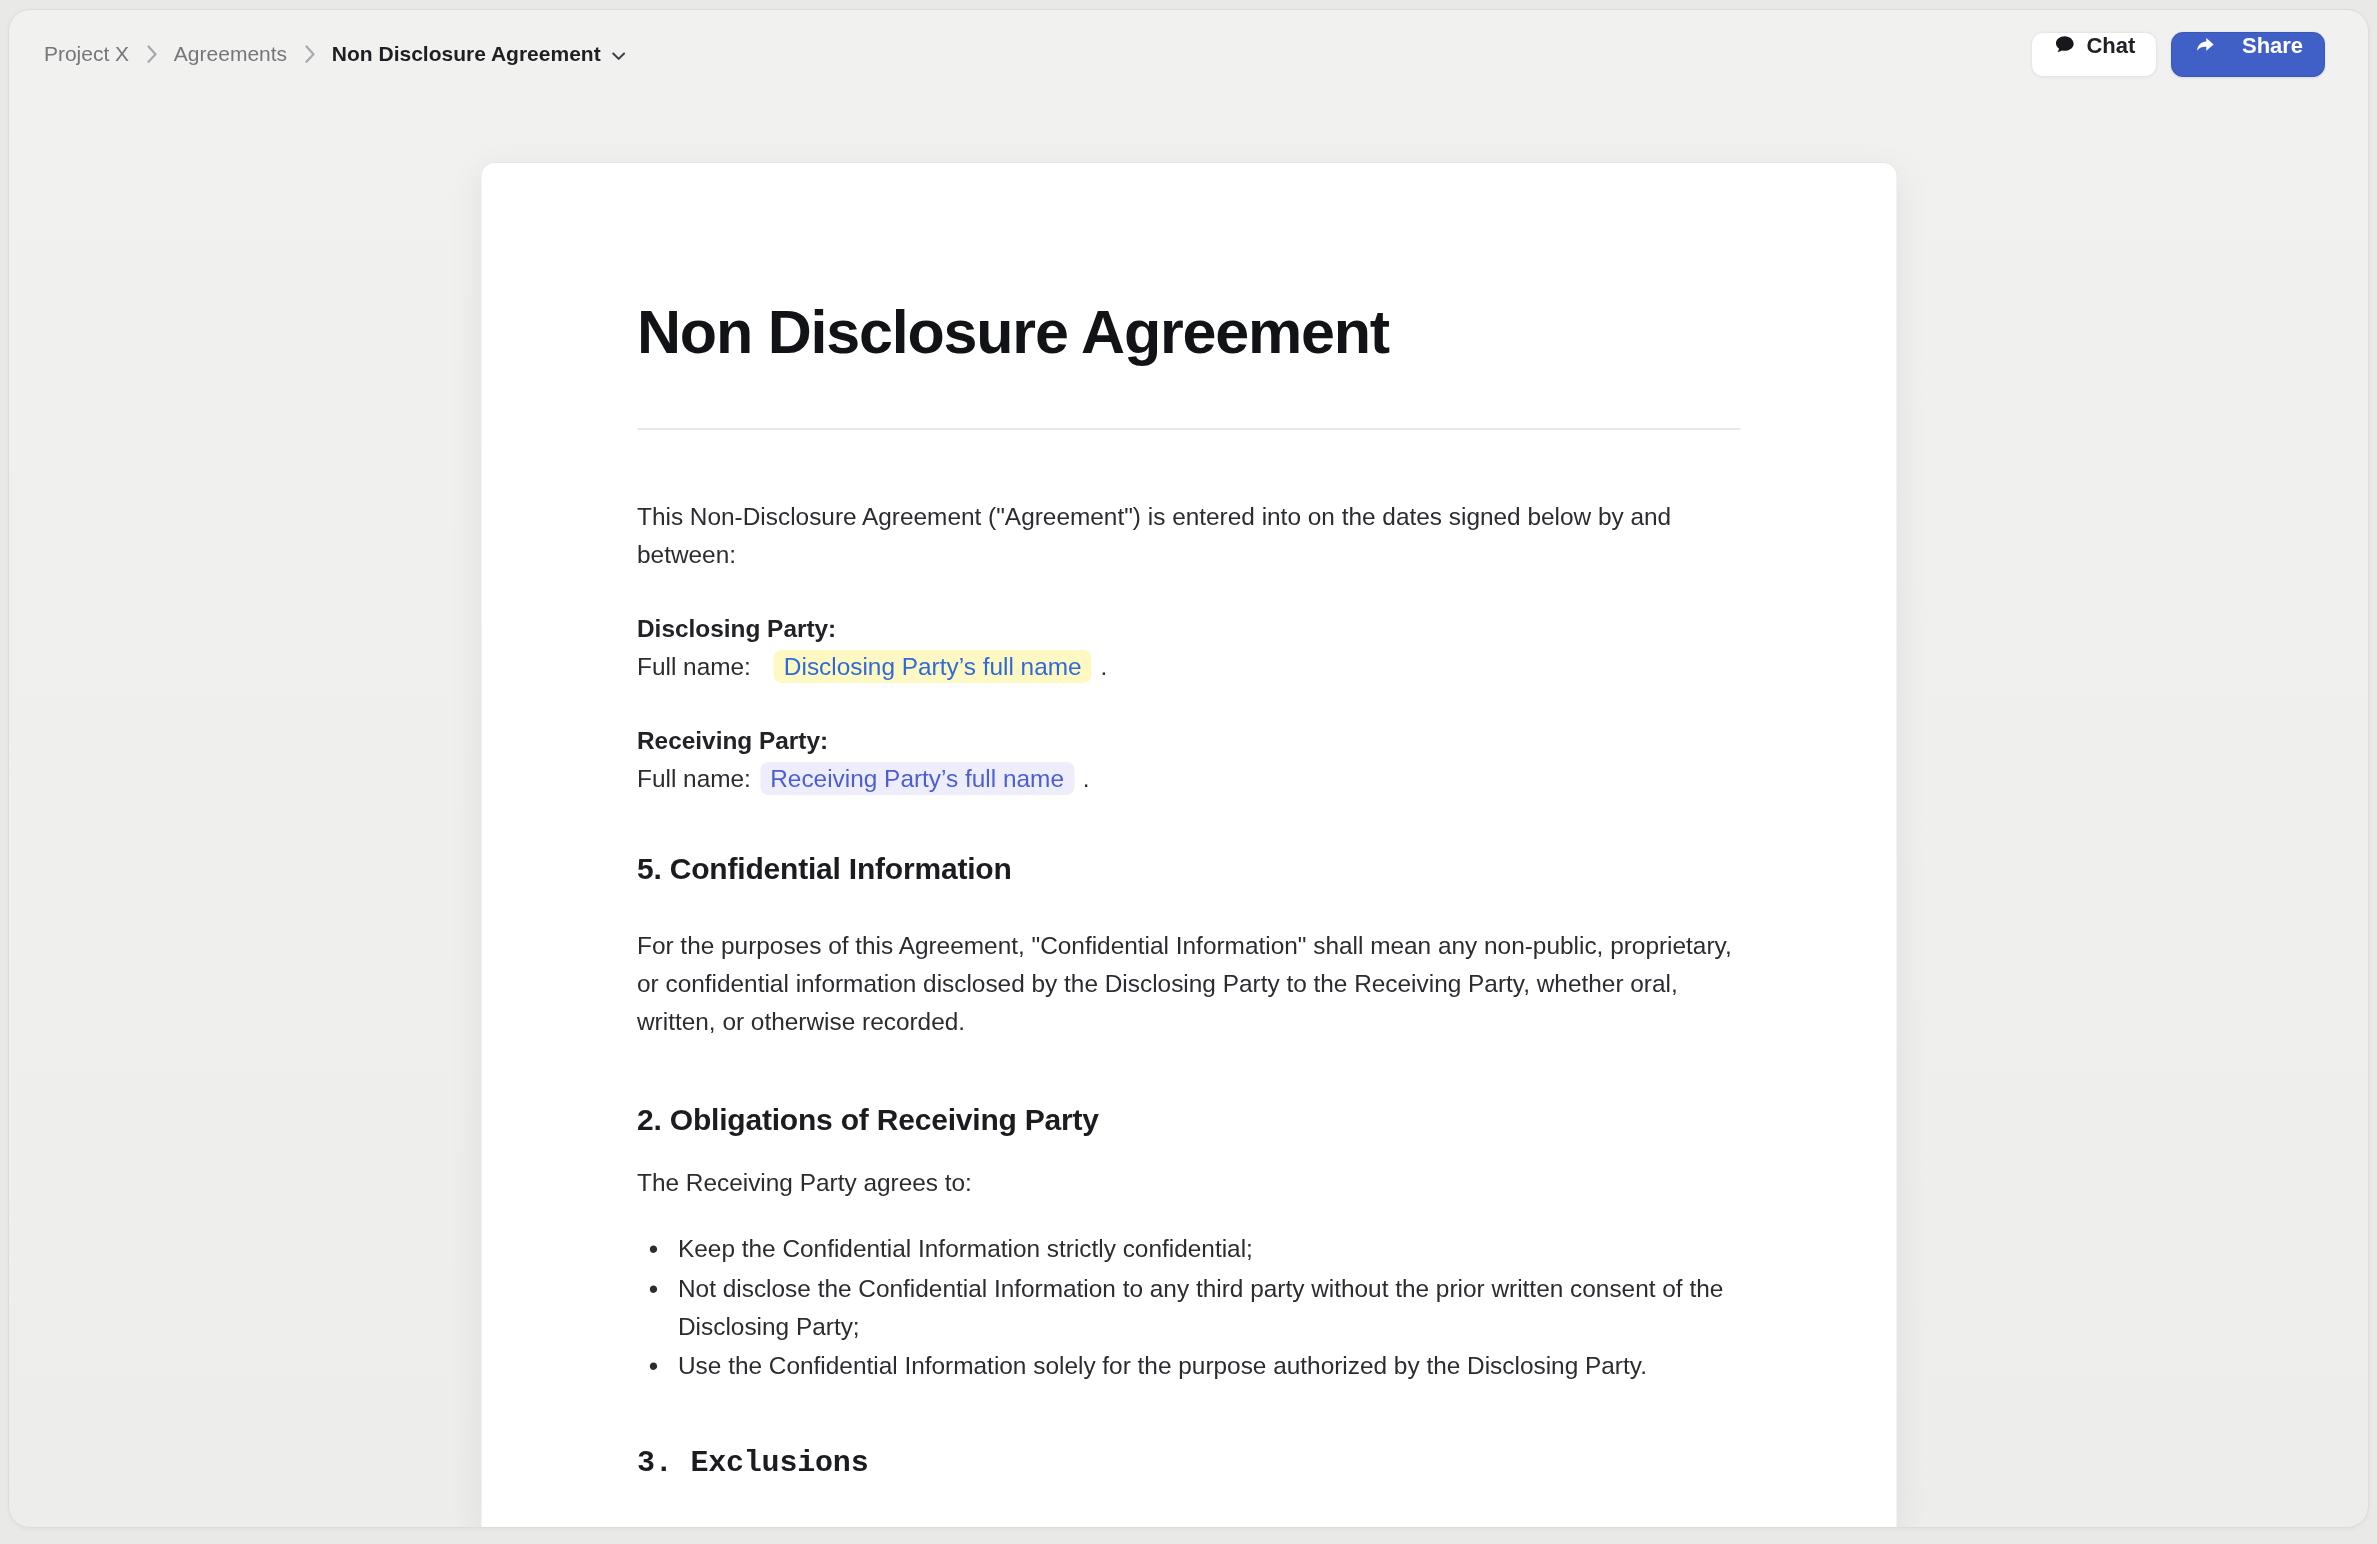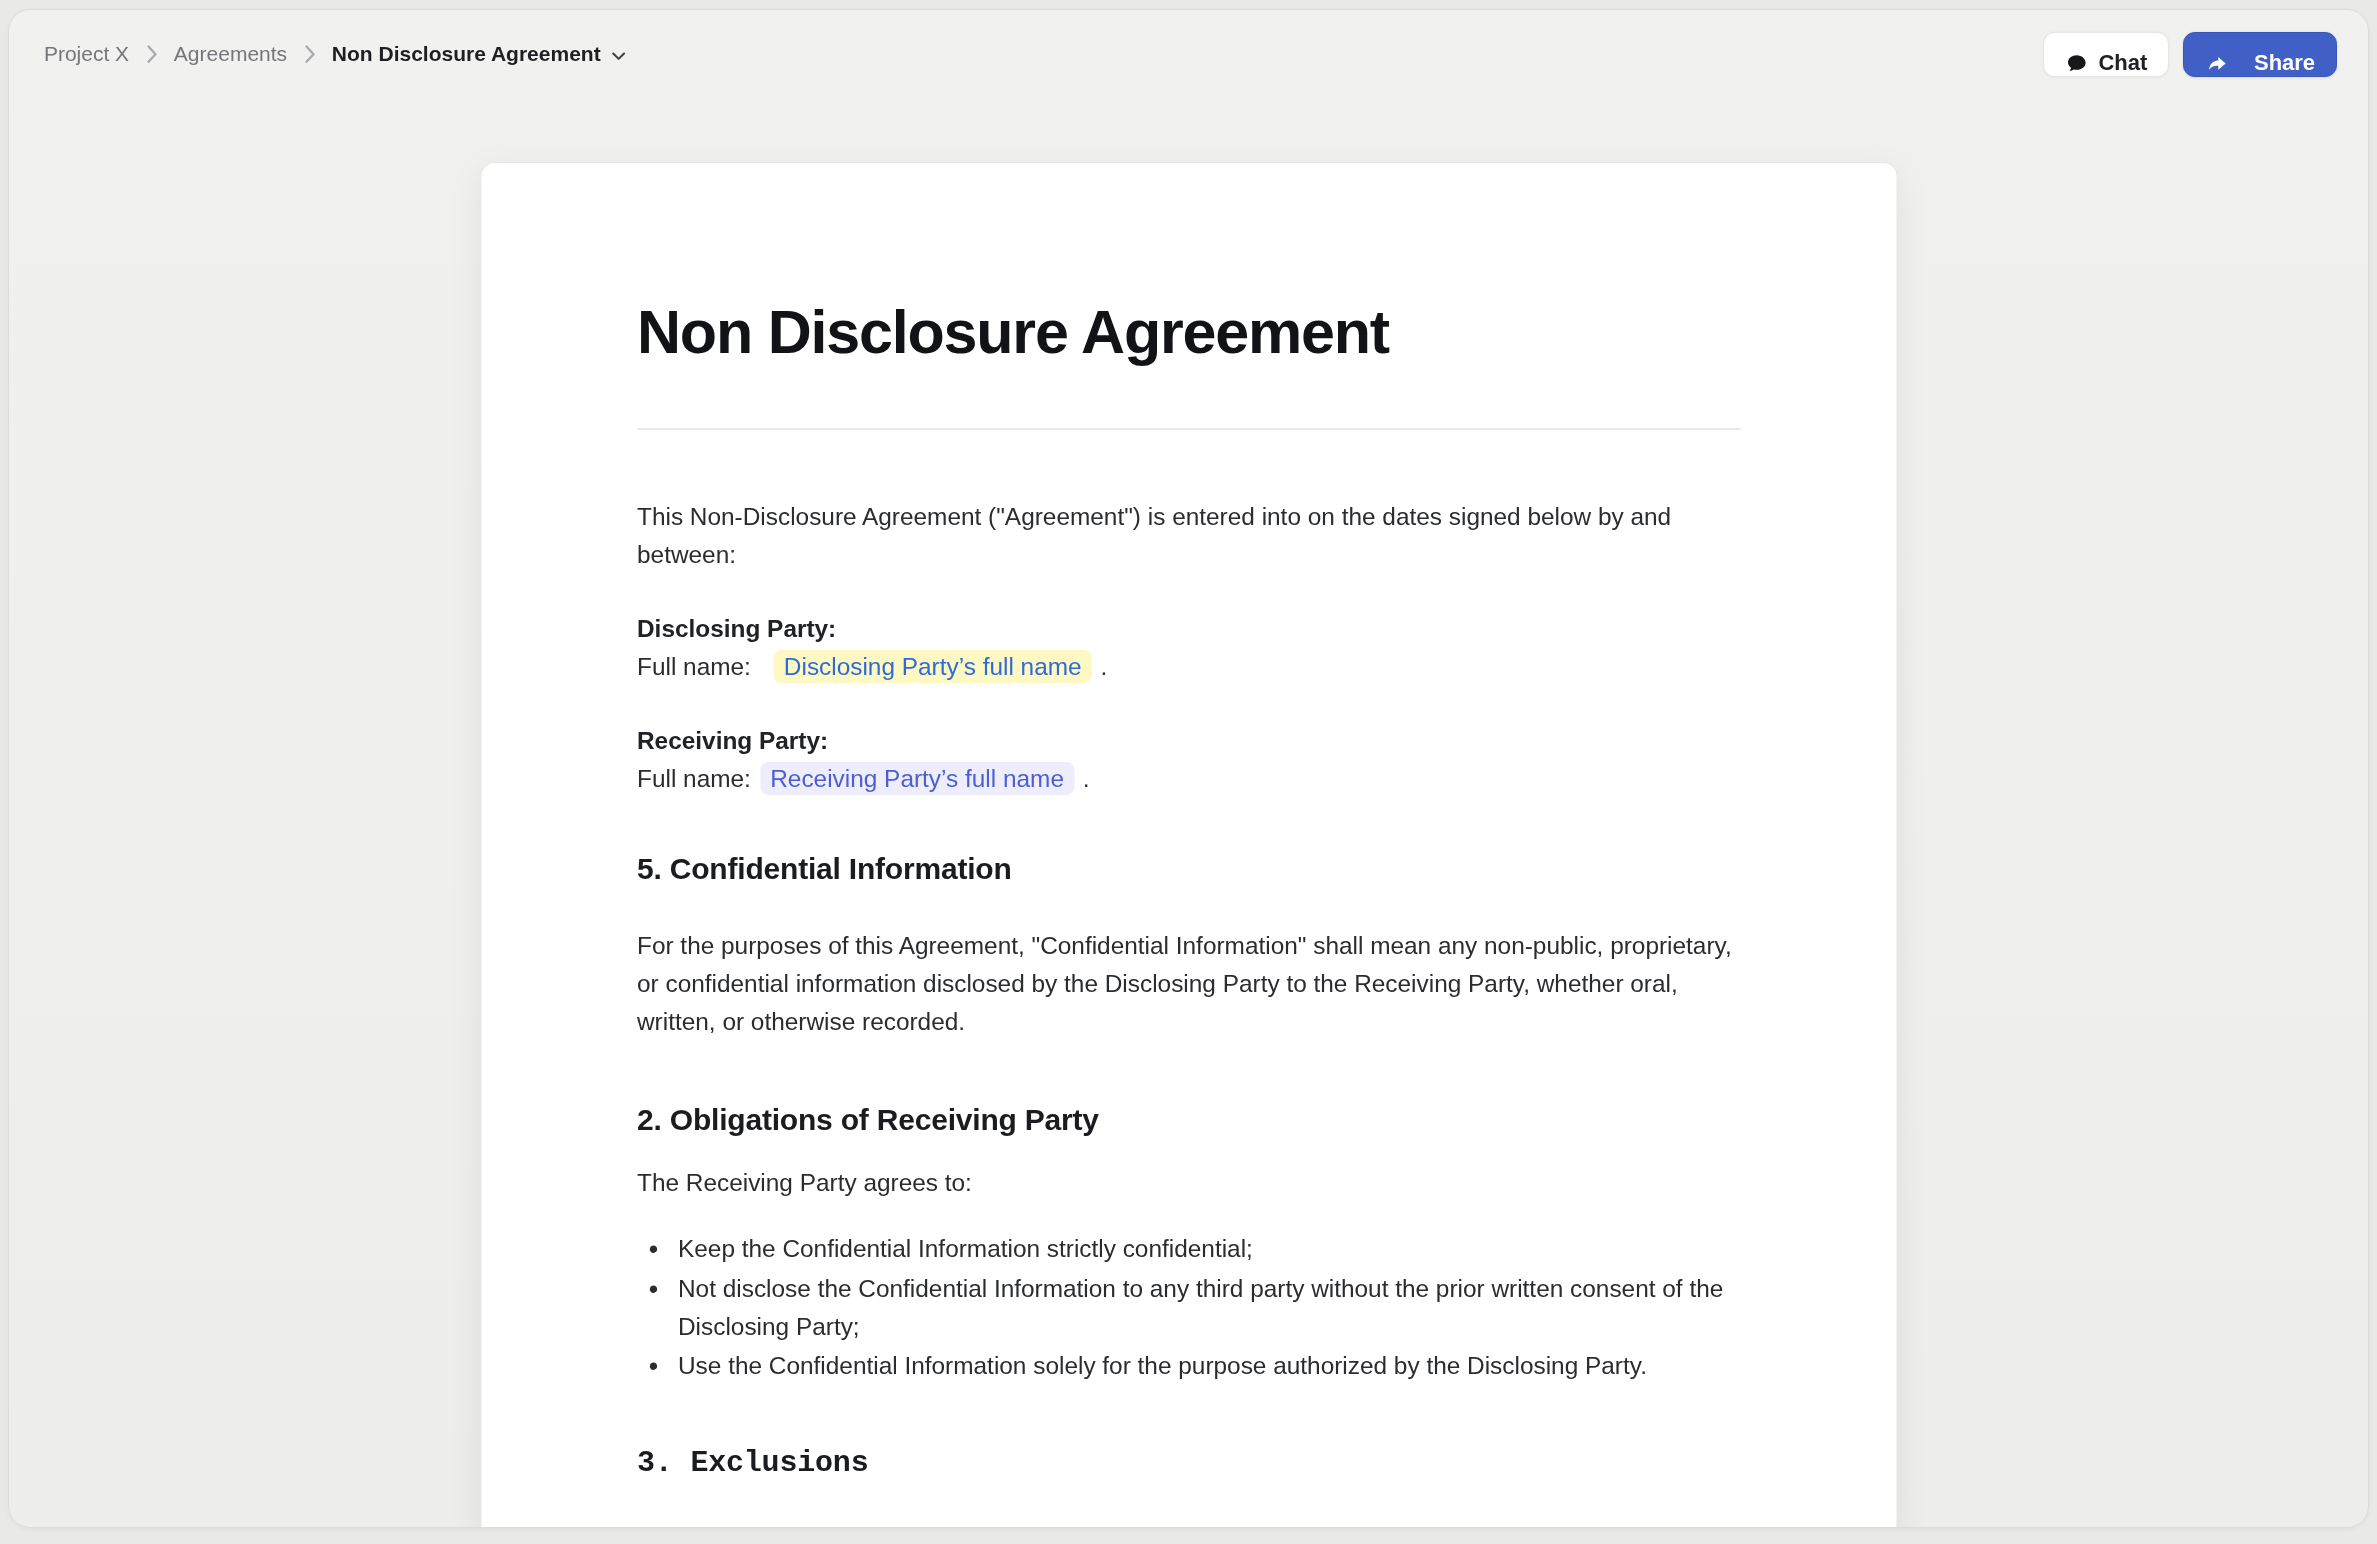--- a/index.html
+++ b/index.html
@@ -15,35 +15,35 @@
     position:absolute;
     left:7.9px; right:7.9px; top:9.4px; bottom:15.7px;
     background:linear-gradient(180deg,#f1f1ef 0%, #efefed 60%, #ededeb 100%);
     border:1.6px solid #dcdcda;
     border-radius:22px;
     overflow:hidden;
     box-shadow:0 1.6px 4.7px rgba(0,0,0,0.04);
   }
   
   .topbar {
-    position:absolute; top:0; left:0; right:0; height:88px;
+    position:absolute; top:0; left:0; right:12px; height:88px;
     display:flex; align-items:center; justify-content:space-between;
     padding:0 31px 0 35px;
   }
   .breadcrumb { display:flex; align-items:center; gap:15.7px; font-size:21px; color:#74767b; }
   .crumb { cursor:default; }
   .crumb-sep { display:flex; align-items:center; color:#a8aaae; }
   .crumb-current {
     display:flex; align-items:center; gap:9.4px;
     color:#1e1f23; font-weight:600;
   }
   .caret-down { display:flex; align-items:center; color:#3c3e43; margin-top:3.1px; }
   .actions { display:flex; align-items:center; gap:14px; }
   .btn {
-    display:flex; align-items:flex-end; gap:10.2px;
+    display:flex; align-items:flex-start; gap:10.2px;
     height:45px; padding:0 21px;
     border-radius:11.8px; font-size:22px; font-weight:600;
     cursor:pointer; user-select:none;
   }
   .btn-chat {
     background:#ffffff; color:#202125;
     border:1.6px solid #e6e6e4;
     box-shadow:0 0.8px 2.4px rgba(0,0,0,0.05);
   }
   .btn-share {

